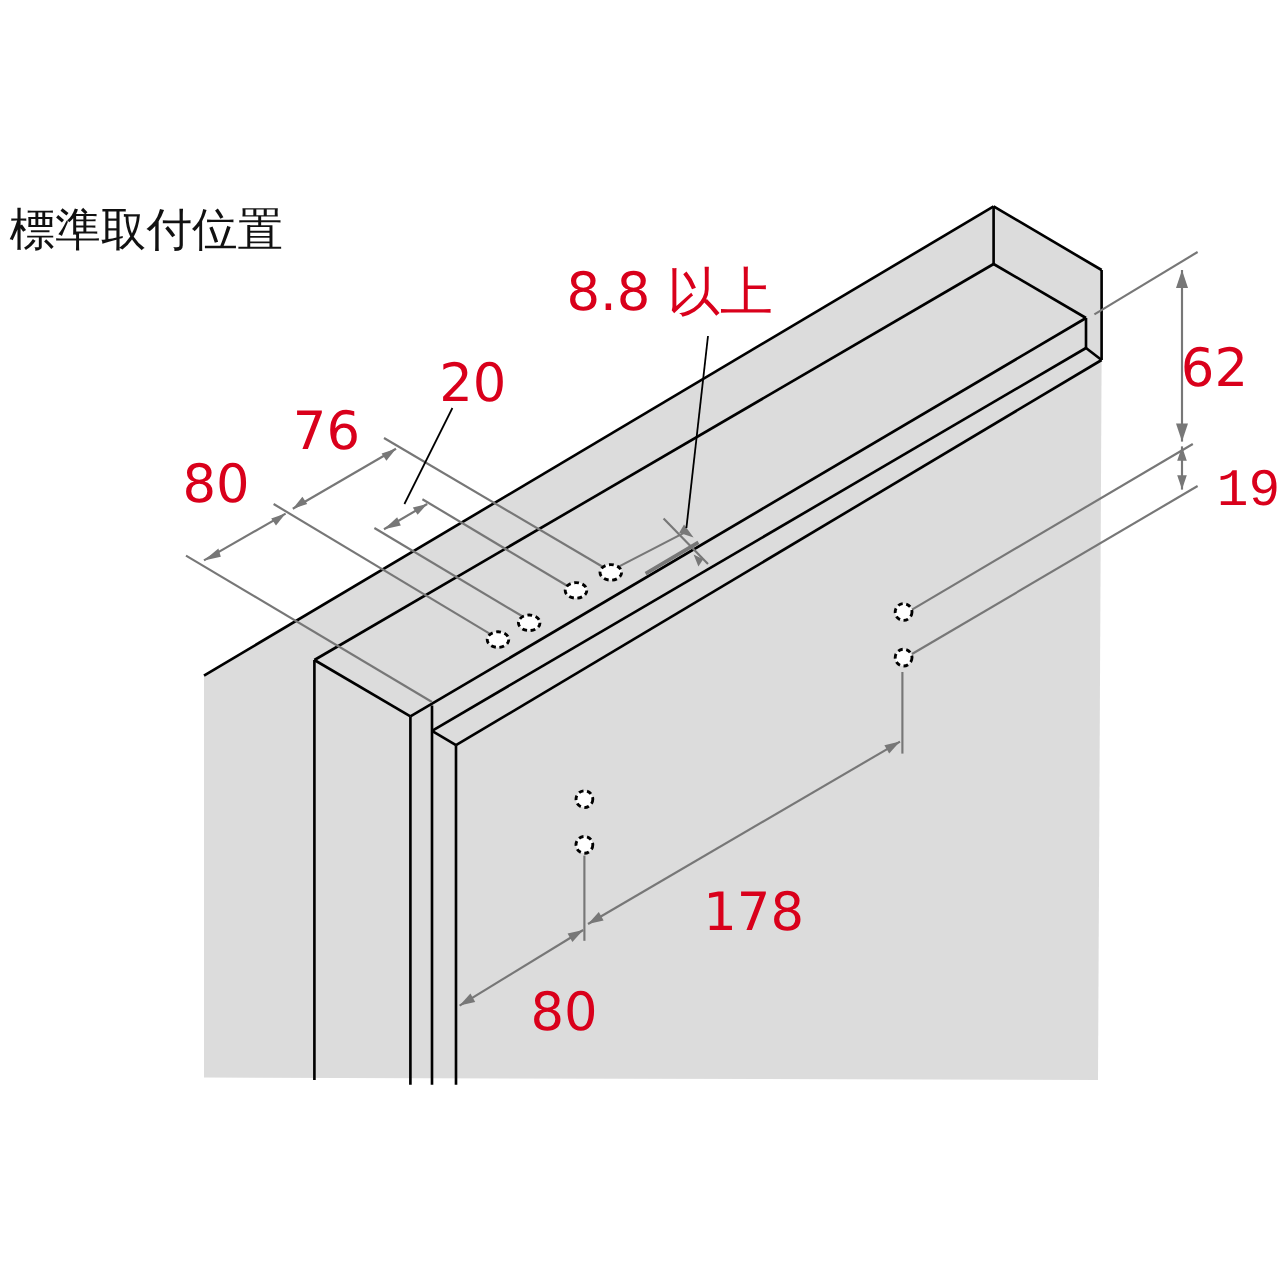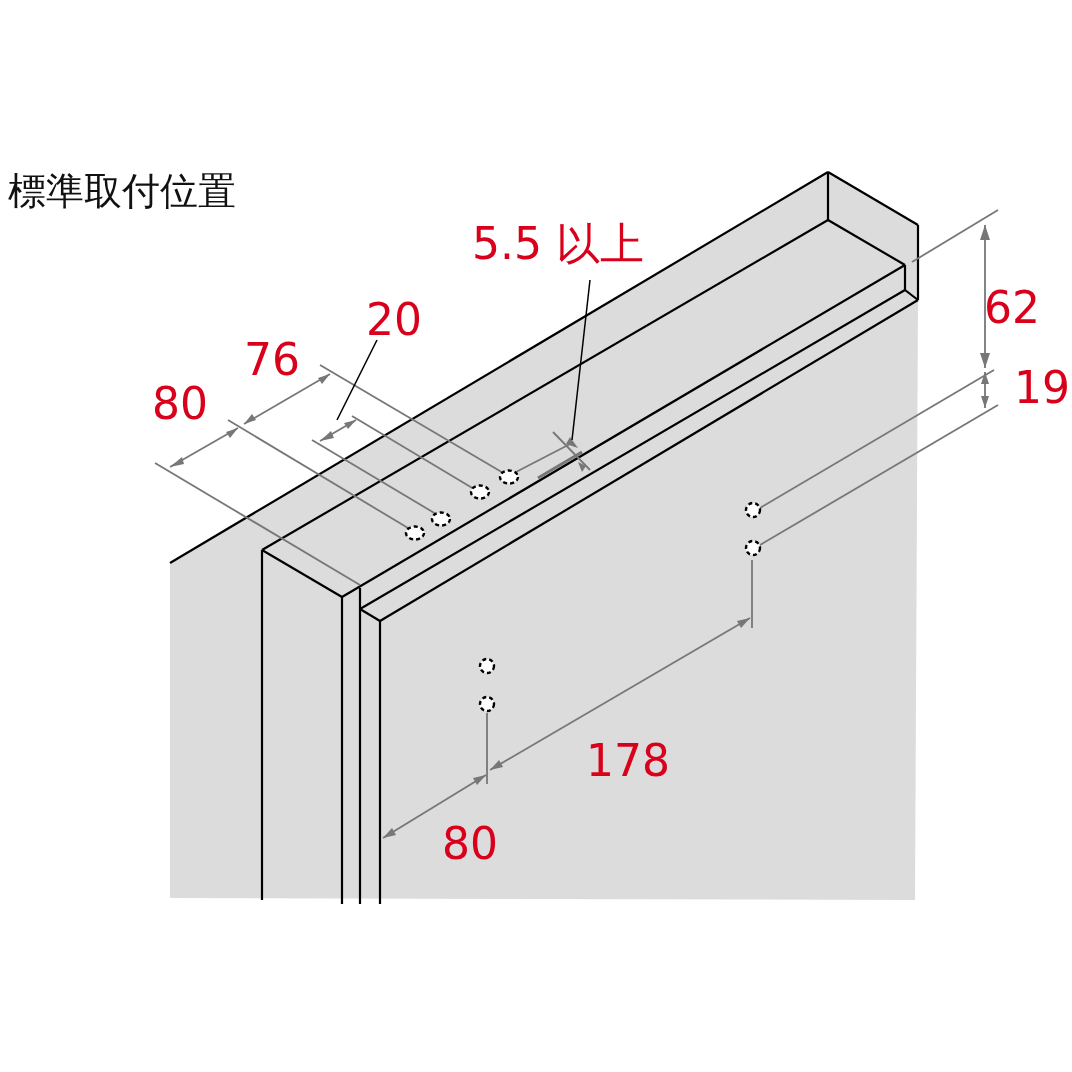--- a/index.html
+++ b/index.html
@@ -104,20 +104,20 @@
     <ellipse cx="509" cy="477" rx="9" ry="6.5"></ellipse>
     <ellipse cx="753" cy="510" rx="7" ry="7"></ellipse>
     <ellipse cx="753" cy="548" rx="7" ry="7"></ellipse>
     <ellipse cx="487" cy="666" rx="7" ry="7"></ellipse>
     <ellipse cx="487" cy="704" rx="7" ry="7"></ellipse>
   </g>
 </svg>
 
 <div class="title">標準取付位置</div>
 
-<div class="dim" style="left:472px; top:222px;">5.5 以上</div>
+<div class="dim" style="left:472px; top:222px;">8.8 以上</div>
 <div class="dim" style="left:366px; top:298px;">20</div>
 <div class="dim" style="left:244px; top:338px;">76</div>
 <div class="dim" style="left:152px; top:382px;">80</div>
 <div class="dim" style="left:984px; top:286px;">62</div>
-<div class="dim" style="left:1014px; top:366px;">19</div>
+<div class="dim" style="left:1014px; top:388px;font-family:Liberation Mono, monospace;">19</div>
 <div class="dim" style="left:586px; top:739px;">178</div>
 <div class="dim" style="left:442px; top:822px;">80</div>
 
 </body></html>

